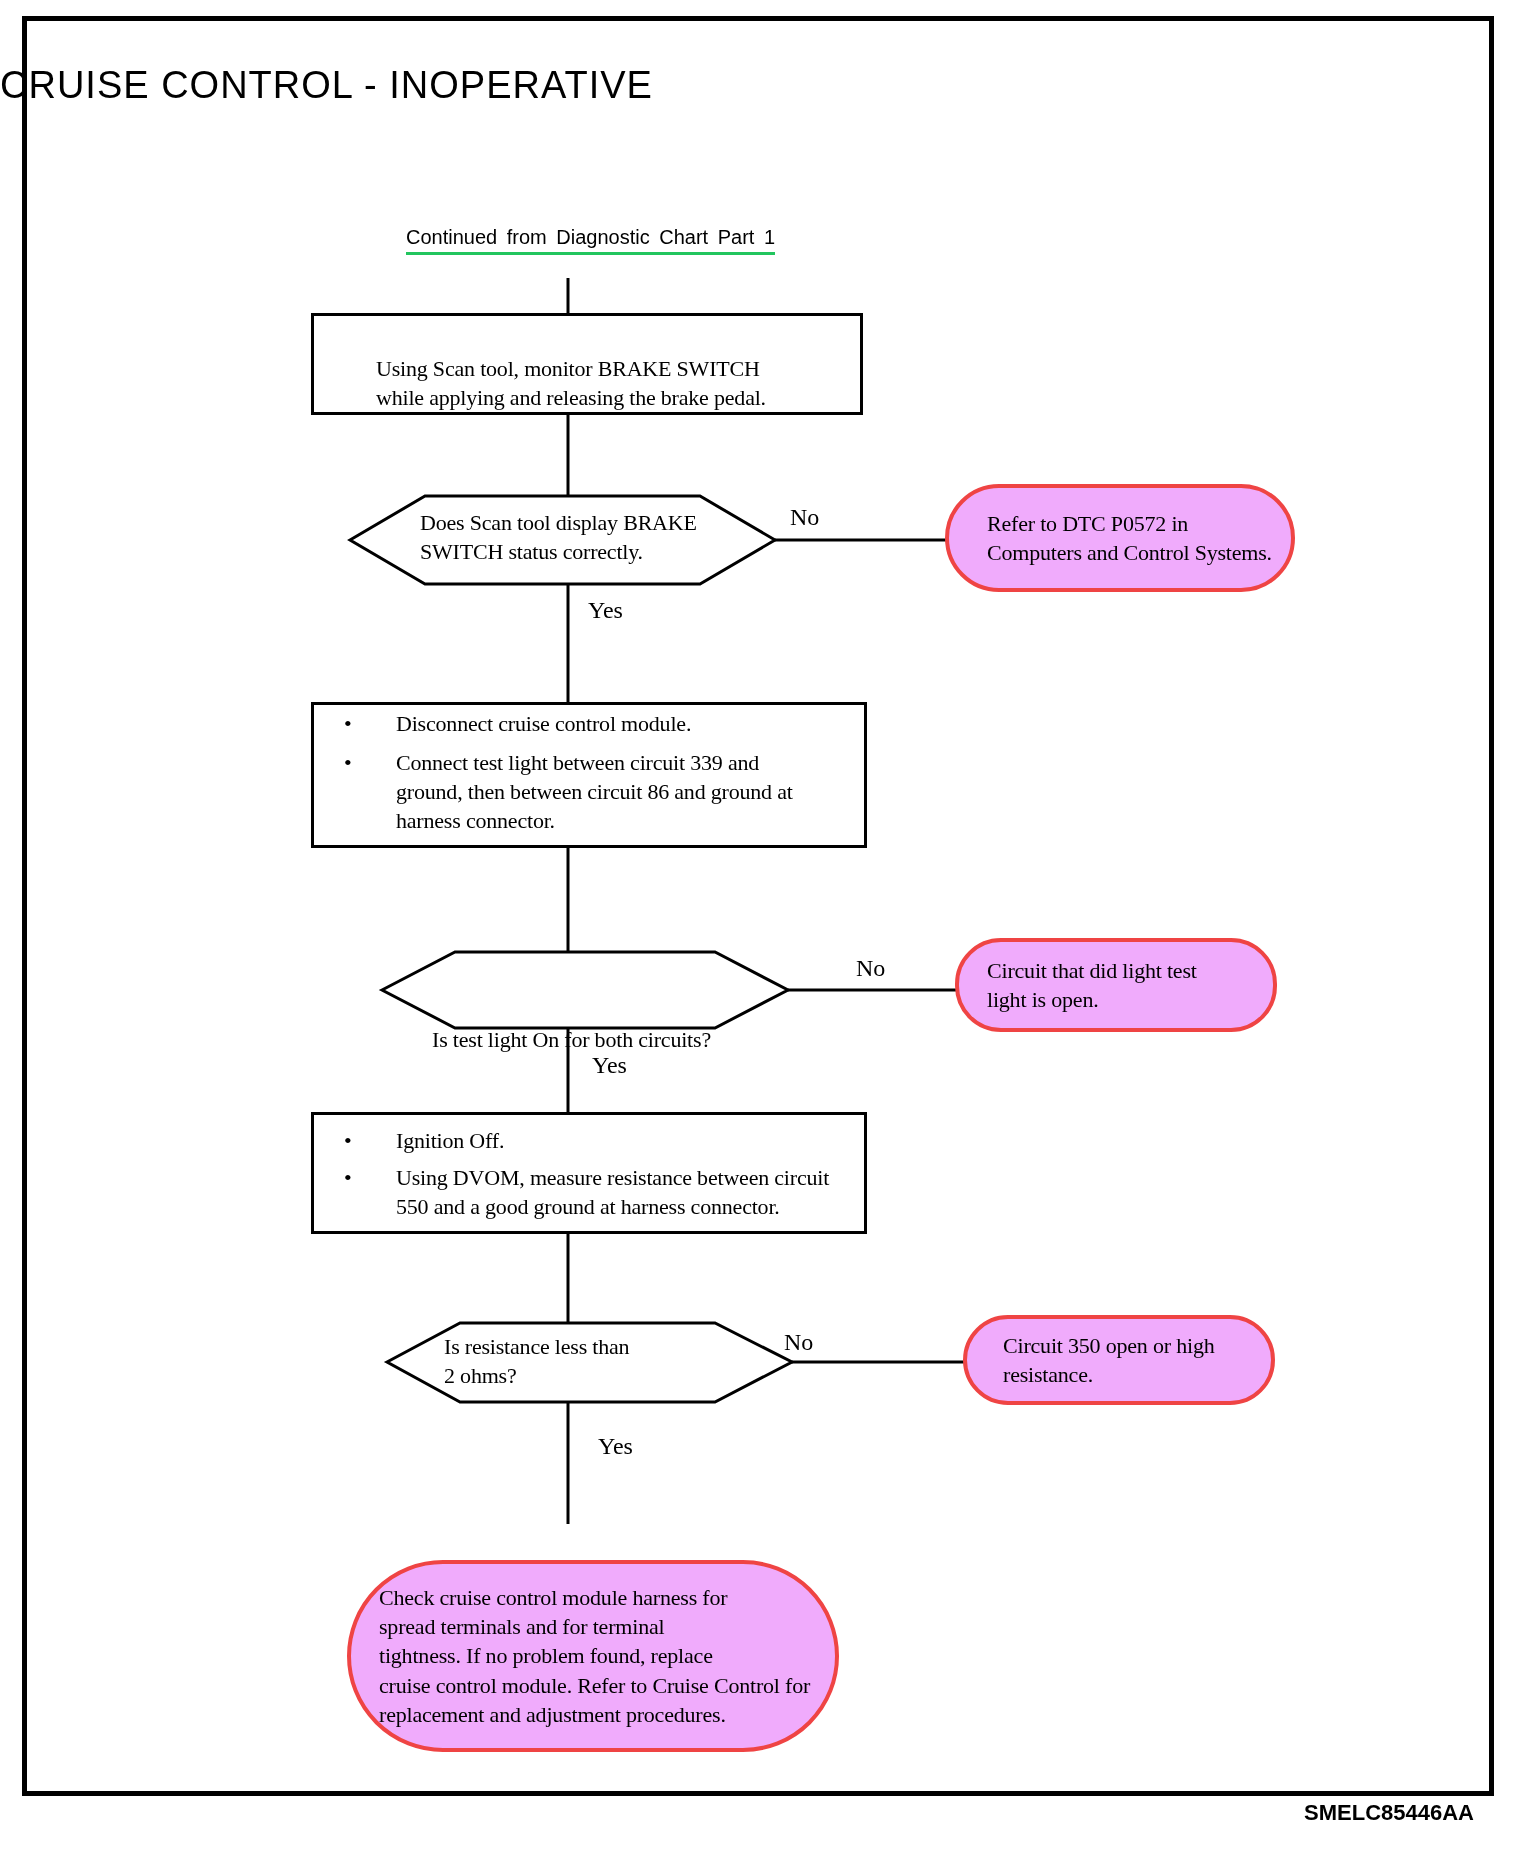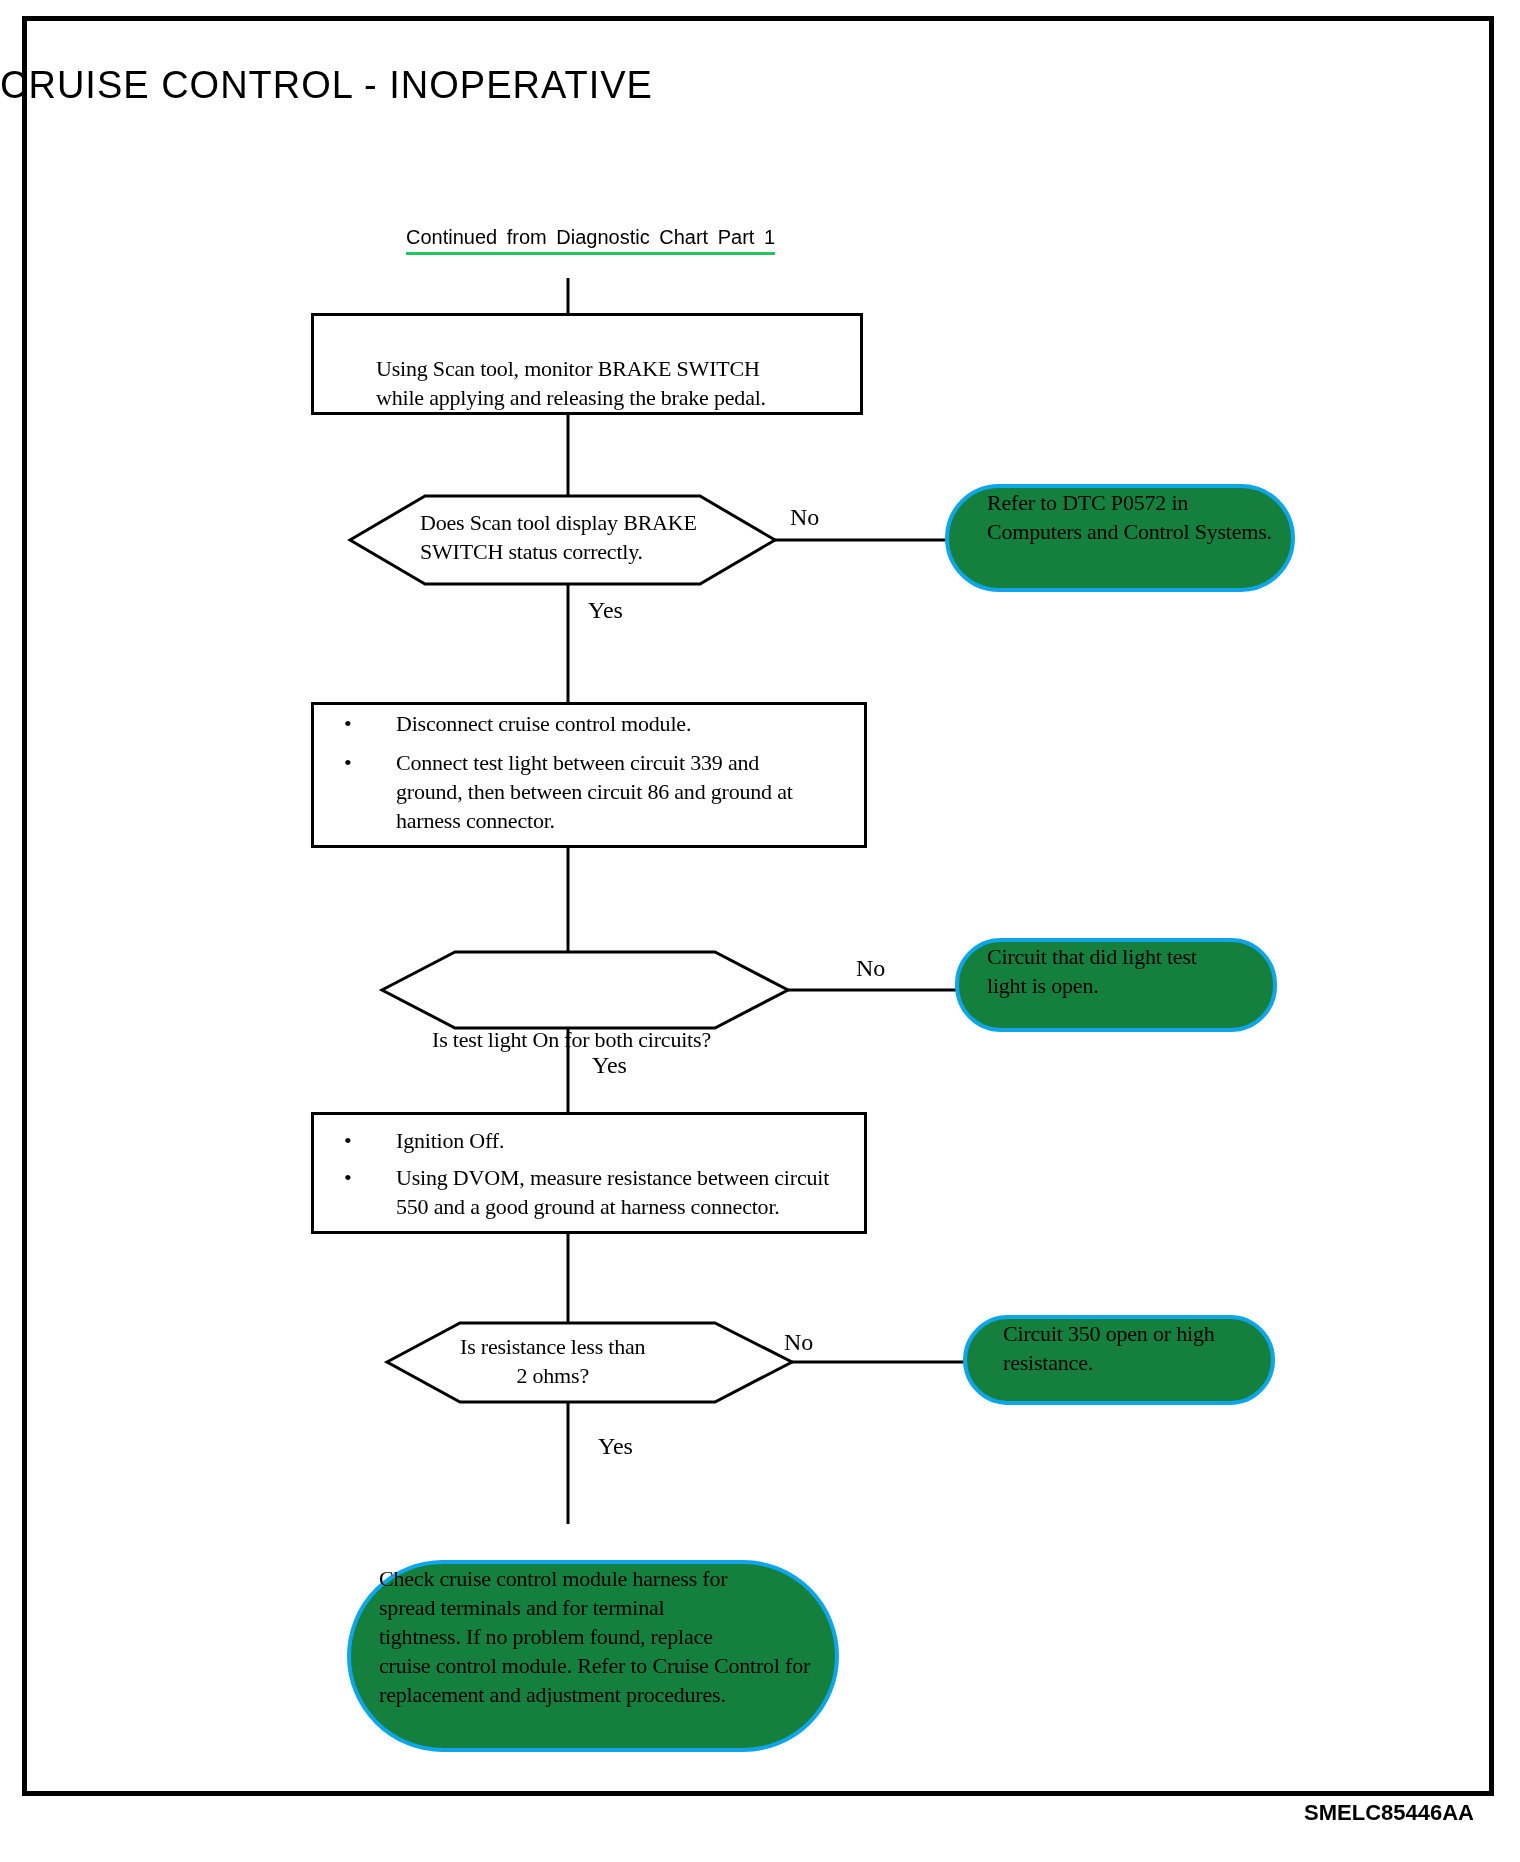--- a/index.html
+++ b/index.html
@@ -21,22 +21,22 @@
     font-family:"Liberation Sans", sans-serif; font-size:20px;
     word-spacing:4px; padding-bottom:3px; border-bottom:3px solid #22c55e;
   }
   svg.connectors { position:absolute; left:0; top:0; width:1520px; height:1862px; }
   .node-text { font-size:22px; line-height:1.32; letter-spacing:-0.2px; white-space:pre; }
   .pbox {
     position:absolute; border:3px solid #000; background:#fff;
     display:flex; align-items:flex-end;
   }
   .stadium {
-    position:absolute; border:4px solid #0ea5e9; background:#15803d;
-    display:flex; 
+    position:absolute; border:4px solid #ef4444; background:#f0abfc;
+    display:flex; align-items:center;
   }
   .hextext { position:absolute; }
   .bullets { display:flex; flex-direction:column; gap:10px; width:100%; }
   .bullet-row { display:flex; align-items:flex-start; }
   .bullet-glyph { flex:0 0 52px; font-size:22px; line-height:1.32; }
   .lbl { position:absolute; font-size:24px; }
   .figure-code {
     position:absolute; top:1800px; right:46px;
     font-family:"Liberation Sans", sans-serif; font-weight:bold; font-size:22px;
   }
@@ -117,21 +117,21 @@
         <span class="node-text">Ignition Off.</span>
       </div>
       <div class="bullet-row">
         <span class="bullet-glyph">•</span>
         <span class="node-text">Using DVOM, measure resistance between circuit
 550 and a good ground at harness connector.</span>
       </div>
     </div>
   </div>
 
-  <div class="hextext node-text" style="left:460px; top:1332px;text-align:center;">Is resistance less than
+  <div class="hextext node-text" style="left:444px; top:1332px;">Is resistance less than
 2 ohms?</div>
 
   <div class="lbl" style="left:784px; top:1329px;">No</div>
   <div class="lbl" style="left:598px; top:1433px;">Yes</div>
 
   <div class="stadium" style="left:963px; top:1315px; width:312px; height:90px; border-radius:45px; padding-left:36px;">
     <div class="node-text">Circuit 350 open or high
 resistance.</div>
   </div>
 

